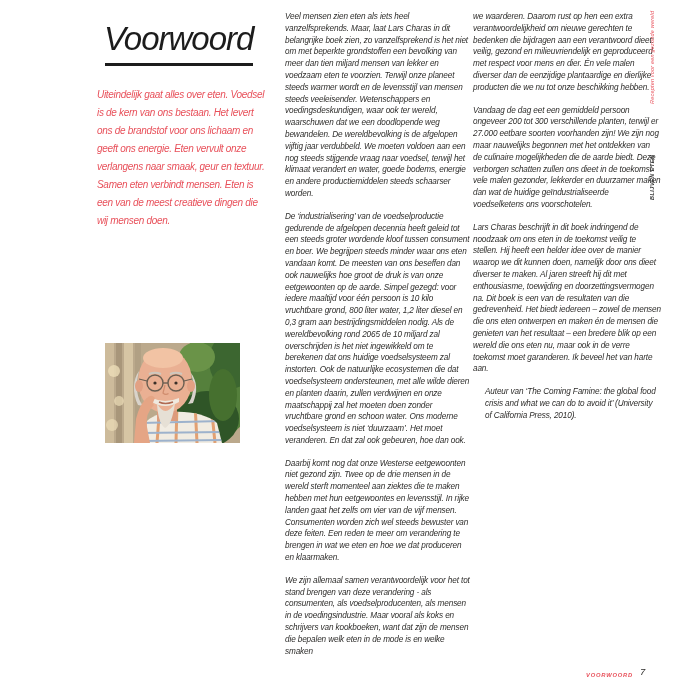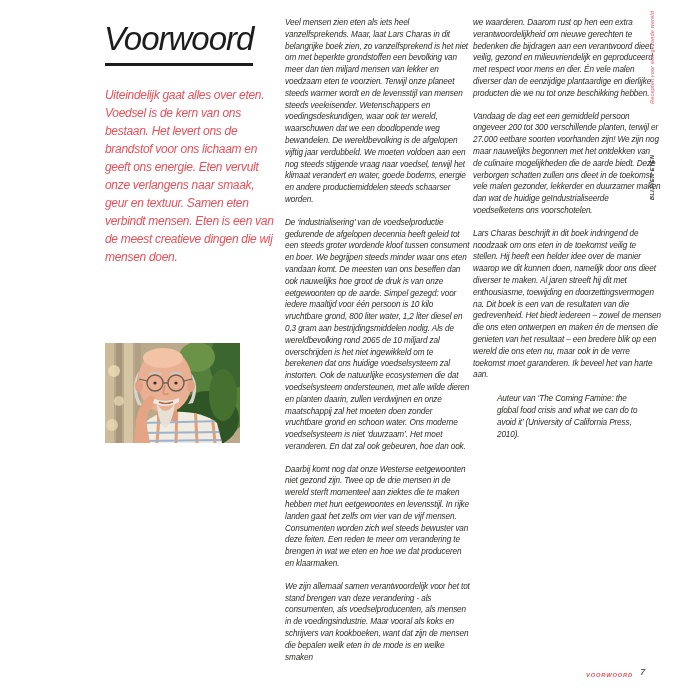--- a/index.html
+++ b/index.html
@@ -12,37 +12,37 @@
 
   h1.title {
     position:absolute; left:104px; top:20px; margin:0;
     font-size:33px; font-weight:400; letter-spacing:-1px; color:#1c1c1c;
   }
   .rule {
     position:absolute; left:105px; top:63px; width:148px; height:3px;
     background:#1c1c1c;
   }
   .intro {
-    position:absolute; left:105px; top:86px; width:170px; margin:0;
-    font-size:12px; line-height:18px; letter-spacing:-0.3px;
+    position:absolute; left:97px; top:86px; width:170px; margin:0;
+    font-size:10px; line-height:18px; letter-spacing:-0.3px;
     color:#e8505a;
   }
   .photo {
     position:absolute; left:105px; top:343px; width:135px; height:100px;
     overflow:hidden;
   }
 
-  .col { position:absolute; top:17px; font-size:8.2px; line-height:11.8px; letter-spacing:-0.12px; }
+  .col { position:absolute; top:11px; font-size:8.2px; line-height:11.8px; letter-spacing:-0.12px; }
   .col p { margin:0 0 11px 0; }
   .col1 { left:285px; width:186px; }
   .col2 { left:473px; width:188px; }
 
   .author { margin-top:10px; padding-left:12px; }
   .author-name { font-weight:bold; margin:0 0 1px 0 !important; }
-  .author-bio { margin:12px !important; }
+  .author-bio { margin:0 !important; }
 
   .side-red {
     position:absolute; left:649px; top:24px; height:80px; width:11px;
     writing-mode:vertical-rl; transform:rotate(180deg);
     font-size:5.5px; letter-spacing:0.2px; color:#e8505a; white-space:nowrap;
   }
   .side-black {
     position:absolute; left:649px; top:152px; height:48px; width:11px;
     writing-mode:vertical-rl; transform:rotate(180deg);
     font-size:5.5px; letter-spacing:0.5px; font-weight:bold; color:#3a3a3a; white-space:nowrap;

